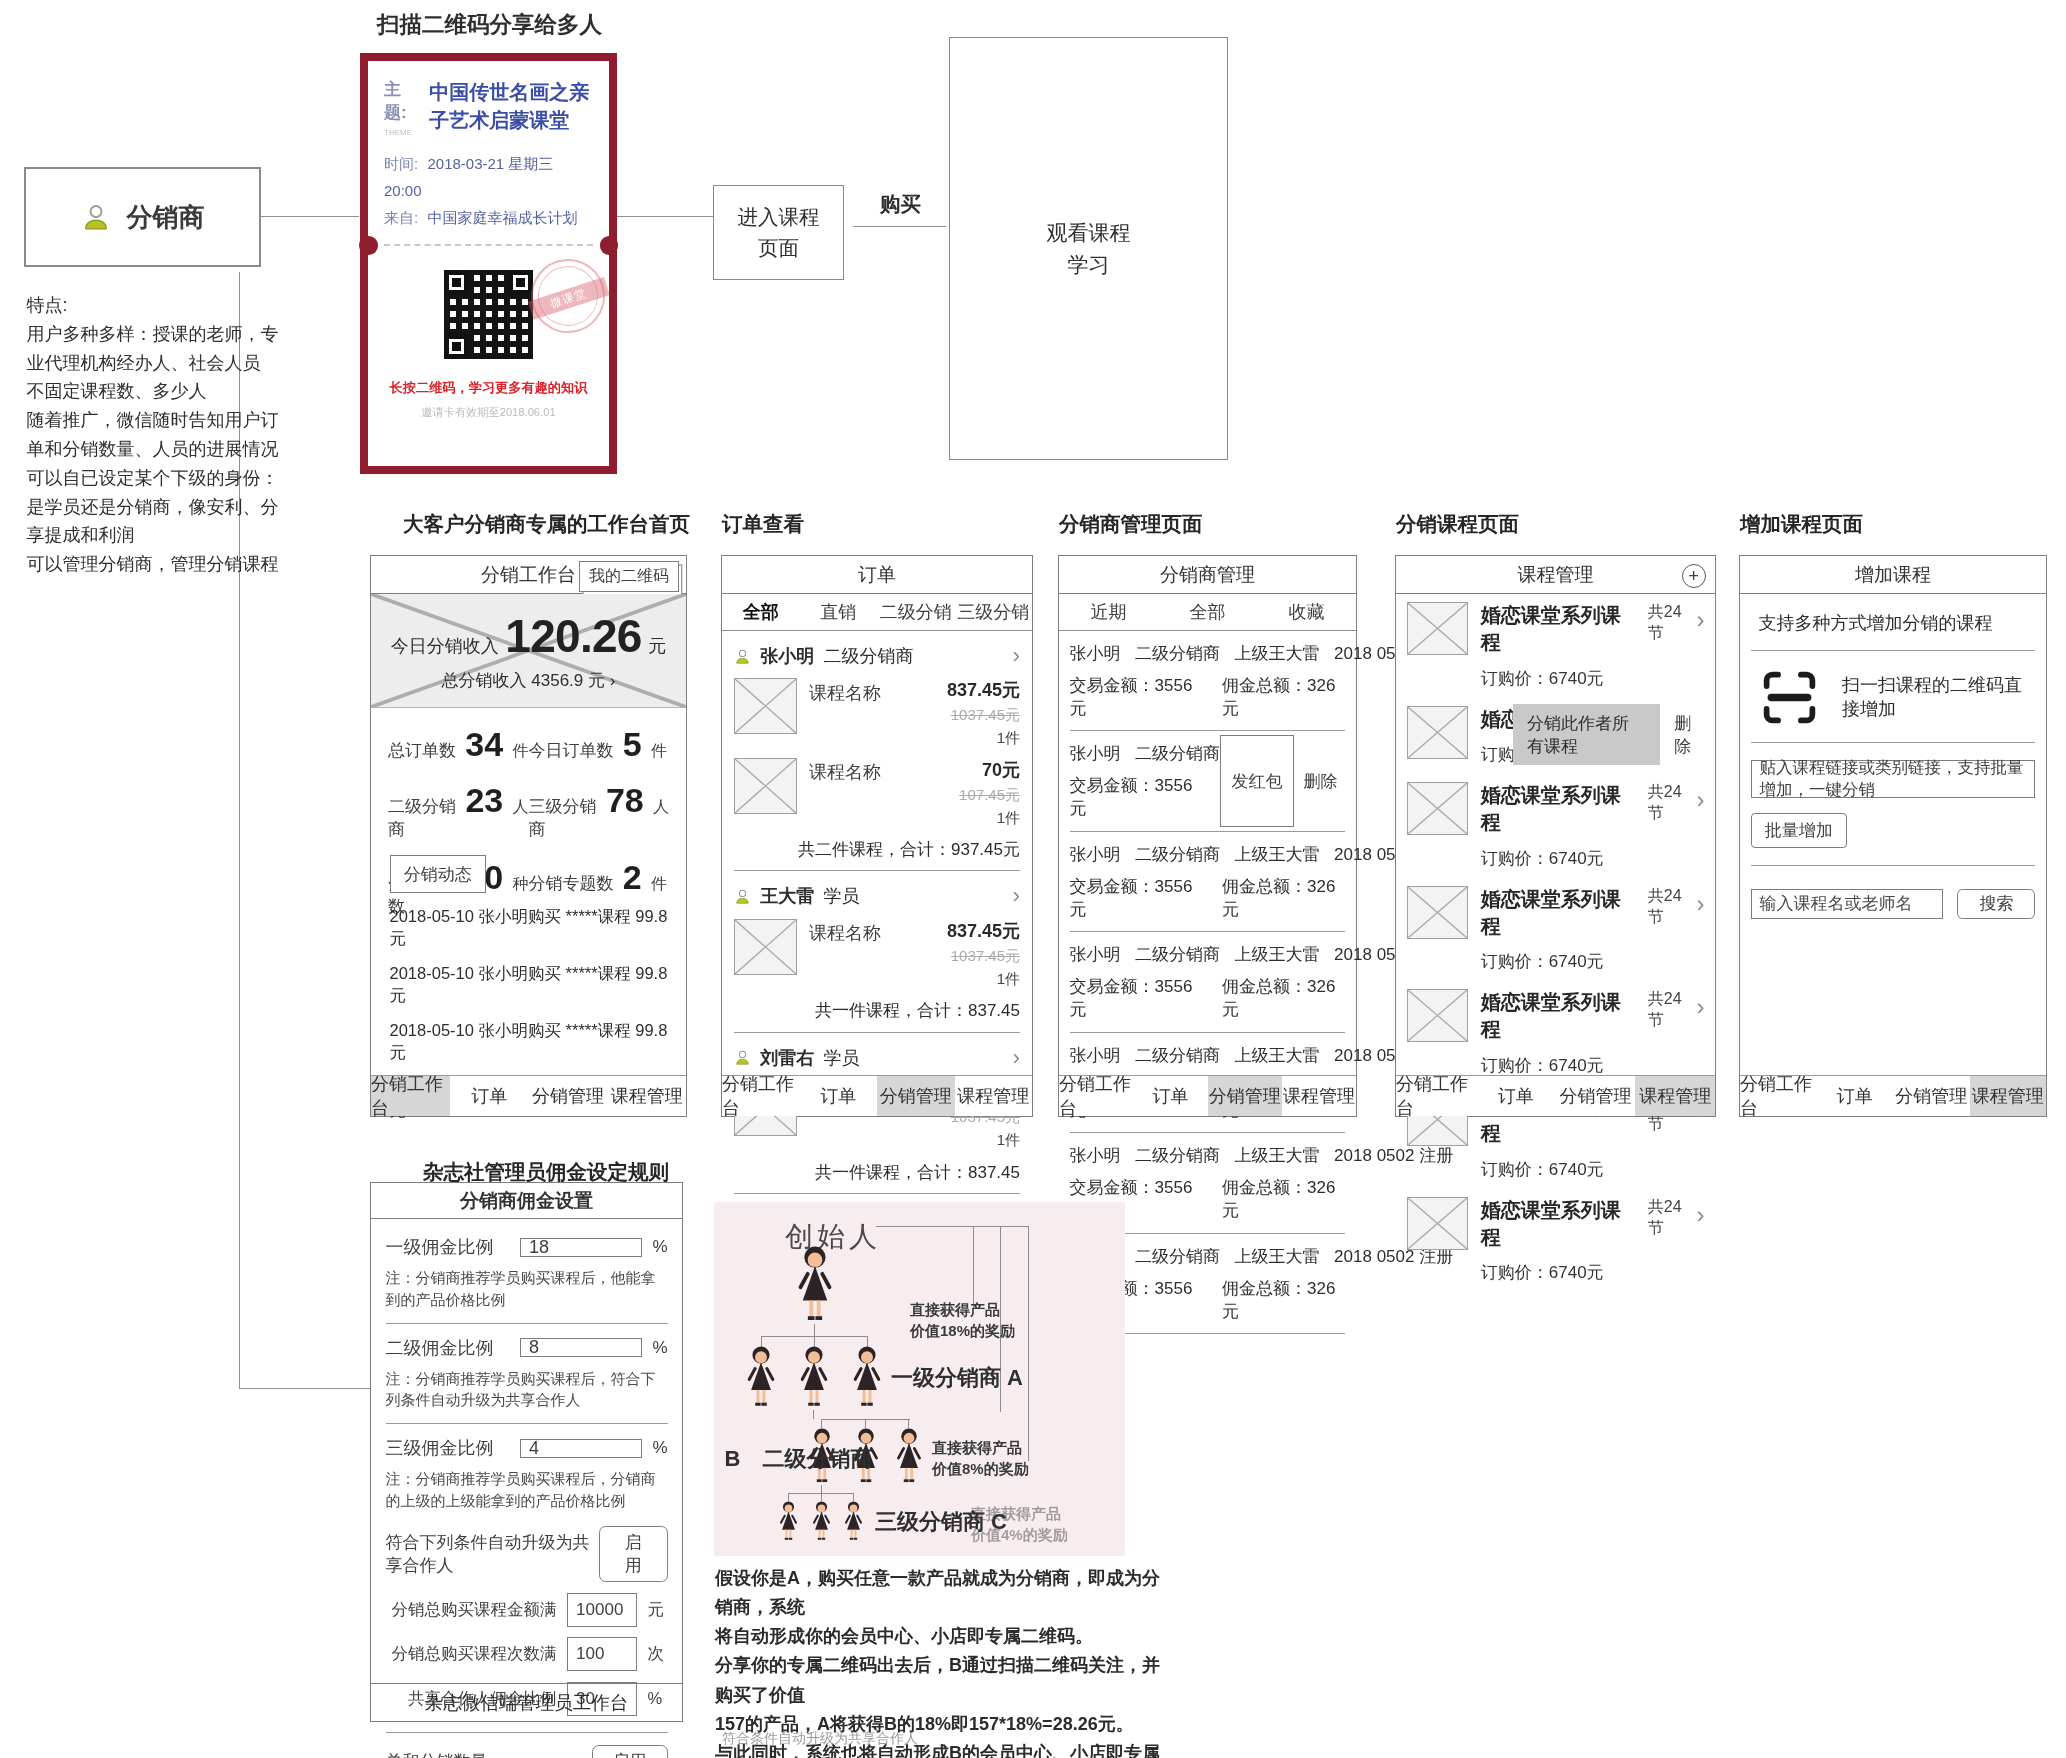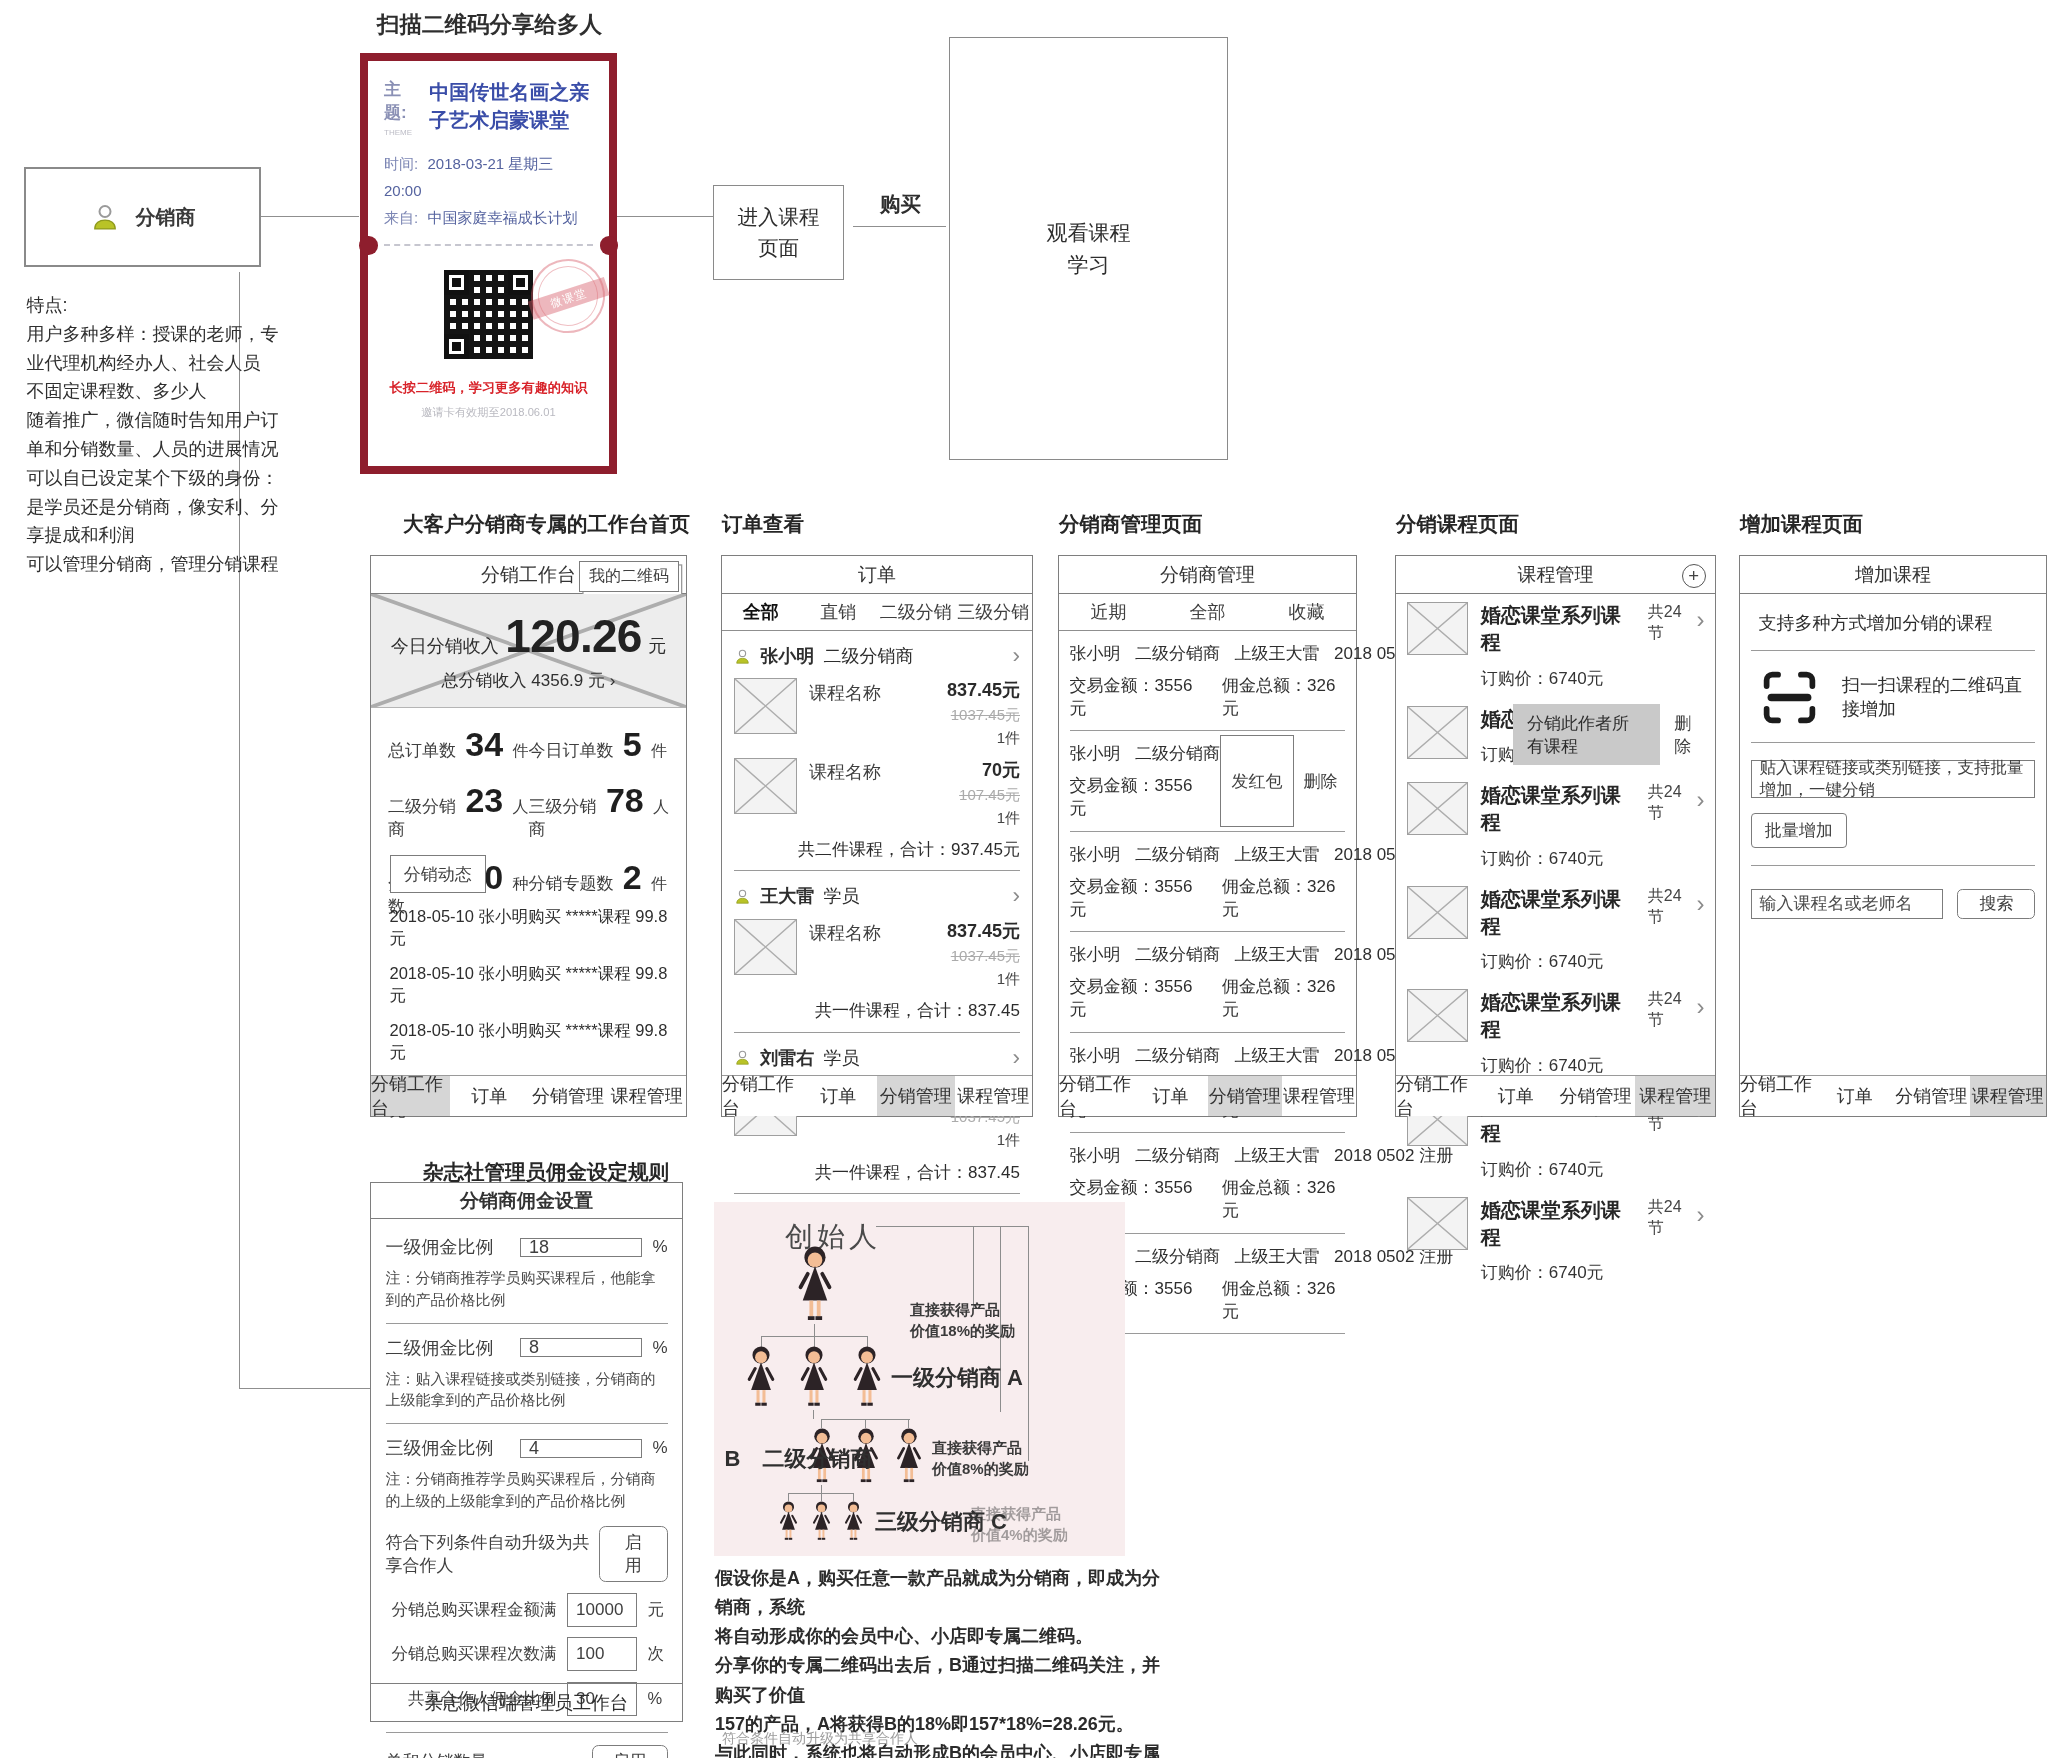--- a/index.html
+++ b/index.html
@@ -6,21 +6,21 @@
 html,body { background:#fff; }
 body { font-family:"Liberation Sans","DejaVu Sans",sans-serif; color:#3f3f3f; }
 .canvas { position:relative; width:2066px; height:1759px; background:#fff; overflow:hidden; }
 
 .line { position:absolute; background:#8f8f8f; }
 .pre { white-space:pre-line; }
 
 
 .actor-box { position:absolute; left:24px; top:167px; width:237px; height:100px; border:2px solid #8a8a8a;
   display:flex; align-items:center; justify-content:center; gap:16px; background:#fff; }
-.actor-box .alabel { font-size:20px; font-weight:700; color:#3a3a3a; }
+.actor-box .alabel { font-size:26px; font-weight:700; color:#3a3a3a; }
 .actor-notes { position:absolute; left:26.4px; top:291px; width:410px; font-size:18px; line-height:1.6; color:#2f2f2f; }
 
 
 .flow-title { position:absolute; left:360px; top:9.3px; width:259px; text-align:center; font-size:22.5px; font-weight:700; color:#2e2e2e; }
 .flow-box { position:absolute; border:1.3px solid #8a8a8a; background:#fff; display:flex; align-items:center; justify-content:center;
   text-align:center; font-size:20.5px; color:#2e2e2e; line-height:1.5; }
 .buy-label { position:absolute; left:854px; top:190px; width:93px; text-align:center; font-size:20.5px; font-weight:700; color:#2e2e2e; }
 
 
 .bpass { position:absolute; left:360px; top:53px; width:257px; height:421px; border:8.6px solid #8e1e2d; background:#fff; }
@@ -736,21 +736,21 @@
         <span class="winput" style="margin-left:16px">18</span>
         <span class="unit">%</span>
       </div>
       <div class="cnote">注：分销商推荐学员购买课程后，他能拿到的产品价格比例</div>
       <div class="chr"></div>
       <div class="cf">
         <span class="lab">二级佣金比例</span>
         <span class="winput" style="margin-left:16px">8</span>
         <span class="unit">%</span>
       </div>
-      <div class="cnote">注：贴入课程链接或类别链接，分销商的上级能拿到的产品价格比例</div>
+      <div class="cnote">注：分销商推荐学员购买课程后，符合下列条件自动升级为共享合作人</div>
       <div class="chr"></div>
       <div class="cf">
         <span class="lab">三级佣金比例</span>
         <span class="winput" style="margin-left:16px">4</span>
         <span class="unit">%</span>
       </div>
       <div class="cnote">注：分销商推荐学员购买课程后，分销商的上级的上级能拿到的产品价格比例</div>
       <div class="csec" style="margin-top:14.5px">
         <span class="lab">符合下列条件自动升级为共享合作人</span>
         <span class="wbtn">启用</span>

